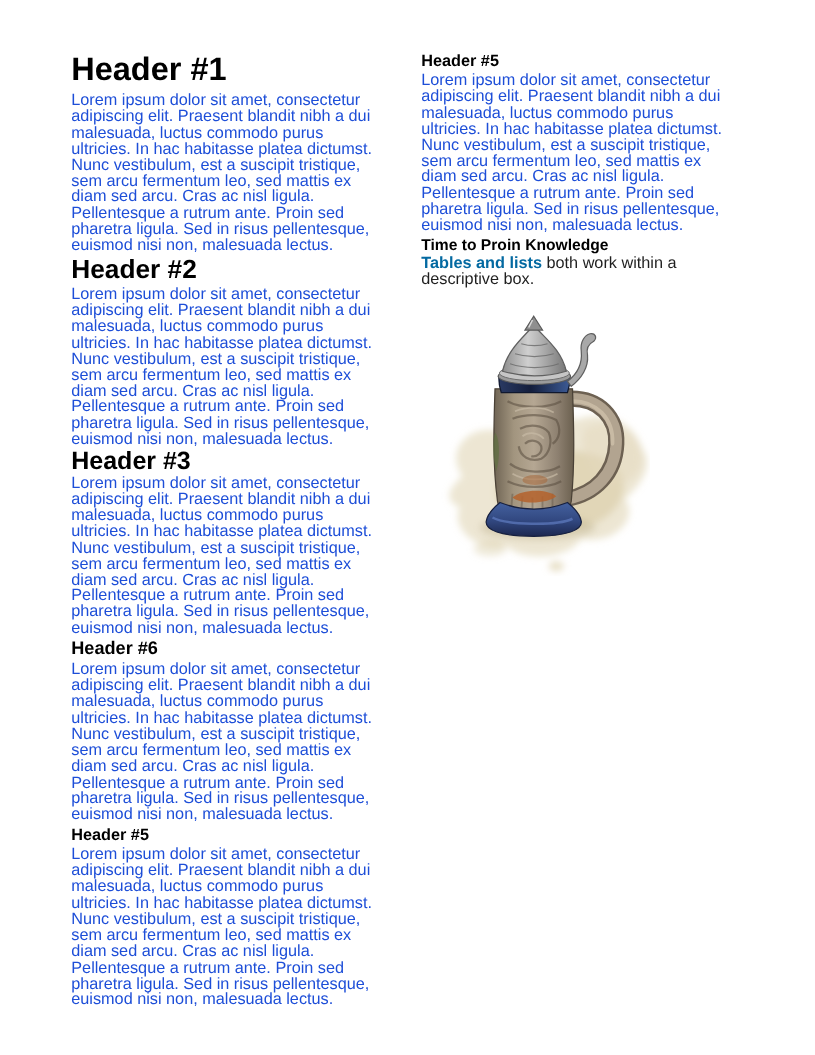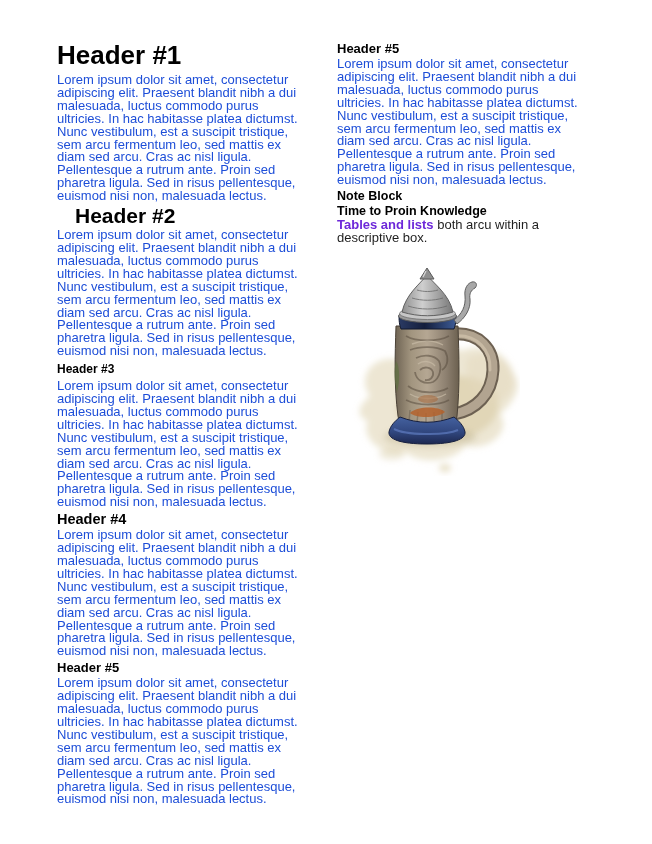--- a/index.html
+++ b/index.html
@@ -12,22 +12,22 @@
     overflow: hidden;
     font-family: "Liberation Sans", sans-serif;
     color: #1f1f1f;
   }
   .col { position: absolute; top: 40px; }
   .col-left  { left: 57px;  width: 256px; }
   .col-right { left: 337px; width: 256px; }
 
   h1, h2, h3, h4, h5 { color: #000000; font-weight: bold; }
   h1 { font-size: 26px;   line-height: 30px; margin: 0 0 4px 0; }
-  h2 { font-size: 21px;   line-height: 22px; margin: 2px 0 2px 18px; }
-  h3 { font-size: 12px;   line-height: 18px; margin: 1px 0 2px 0; }
+  h2 { font-size: 21px;   line-height: 22px; margin: 2px 0 2px 0; }
+  h3 { font-size: 20px;   line-height: 18px; margin: 1px 0 2px 0; }
   h4 { font-size: 14.5px; line-height: 16px; margin: 1px 0 2px 0; }
   h5 { font-size: 13px;   line-height: 15px; margin: 1px 0 2px 0; }
 
   p.para {
     font-size: 13px;
     line-height: 12.9px;
     margin: 0 0 2px 0;
     white-space: pre;
     color: #1d4ed8;
   }
@@ -37,21 +37,21 @@
     font-weight: bold;
     color: #000000;
     margin: 1px 0 0 0;
   }
   p.note-text {
     font-size: 13px;
     line-height: 13px;
     margin: 0 0 1px 0;
     white-space: pre;
   }
-  p.note-text strong { color: #6d28d9; }
+  p.note-text strong { color: #0369a1; }
 
   .figure-wrap {
     margin: 22px 0 0 13px;
     width: 172px;
     height: 212px;
   }
   .figure-wrap svg { display: block; }
 </style>
 </head>
 <body>
@@ -88,21 +88,21 @@
 adipiscing elit. Praesent blandit nibh a dui
 malesuada, luctus commodo purus
 ultricies. In hac habitasse platea dictumst.
 Nunc vestibulum, est a suscipit tristique,
 sem arcu fermentum leo, sed mattis ex
 diam sed arcu. Cras ac nisl ligula.
 Pellentesque a rutrum ante. Proin sed
 pharetra ligula. Sed in risus pellentesque,
 euismod nisi non, malesuada lectus.</p>
 
-    <h4>Header #4</h4>
+    <h4>Header #6</h4>
     <p class="para">Lorem ipsum dolor sit amet, consectetur
 adipiscing elit. Praesent blandit nibh a dui
 malesuada, luctus commodo purus
 ultricies. In hac habitasse platea dictumst.
 Nunc vestibulum, est a suscipit tristique,
 sem arcu fermentum leo, sed mattis ex
 diam sed arcu. Cras ac nisl ligula.
 Pellentesque a rutrum ante. Proin sed
 pharetra ligula. Sed in risus pellentesque,
 euismod nisi non, malesuada lectus.</p>
@@ -126,25 +126,24 @@
 adipiscing elit. Praesent blandit nibh a dui
 malesuada, luctus commodo purus
 ultricies. In hac habitasse platea dictumst.
 Nunc vestibulum, est a suscipit tristique,
 sem arcu fermentum leo, sed mattis ex
 diam sed arcu. Cras ac nisl ligula.
 Pellentesque a rutrum ante. Proin sed
 pharetra ligula. Sed in risus pellentesque,
 euismod nisi non, malesuada lectus.</p>
 
-    <p class="note-label">Note Block</p>
 
     <p class="note-label">Time to Proin Knowledge</p>
 
-    <p class="note-text"><strong>Tables and lists</strong><span> both arcu within a
+    <p class="note-text"><strong>Tables and lists</strong><span> both work within a
 descriptive box.</span></p>
 
     <div class="figure-wrap">
       <svg viewBox="0 0 170 210" width="170" height="210">
         <defs>
           <filter id="wc" x="-30%" y="-30%" width="160%" height="160%">
             <feGaussianBlur stdDeviation="3"></feGaussianBlur>
           </filter>
           <linearGradient id="bodyg" x1="0" y1="0" x2="1" y2="0">
             <stop offset="0" stop-color="#6f6454"></stop>

